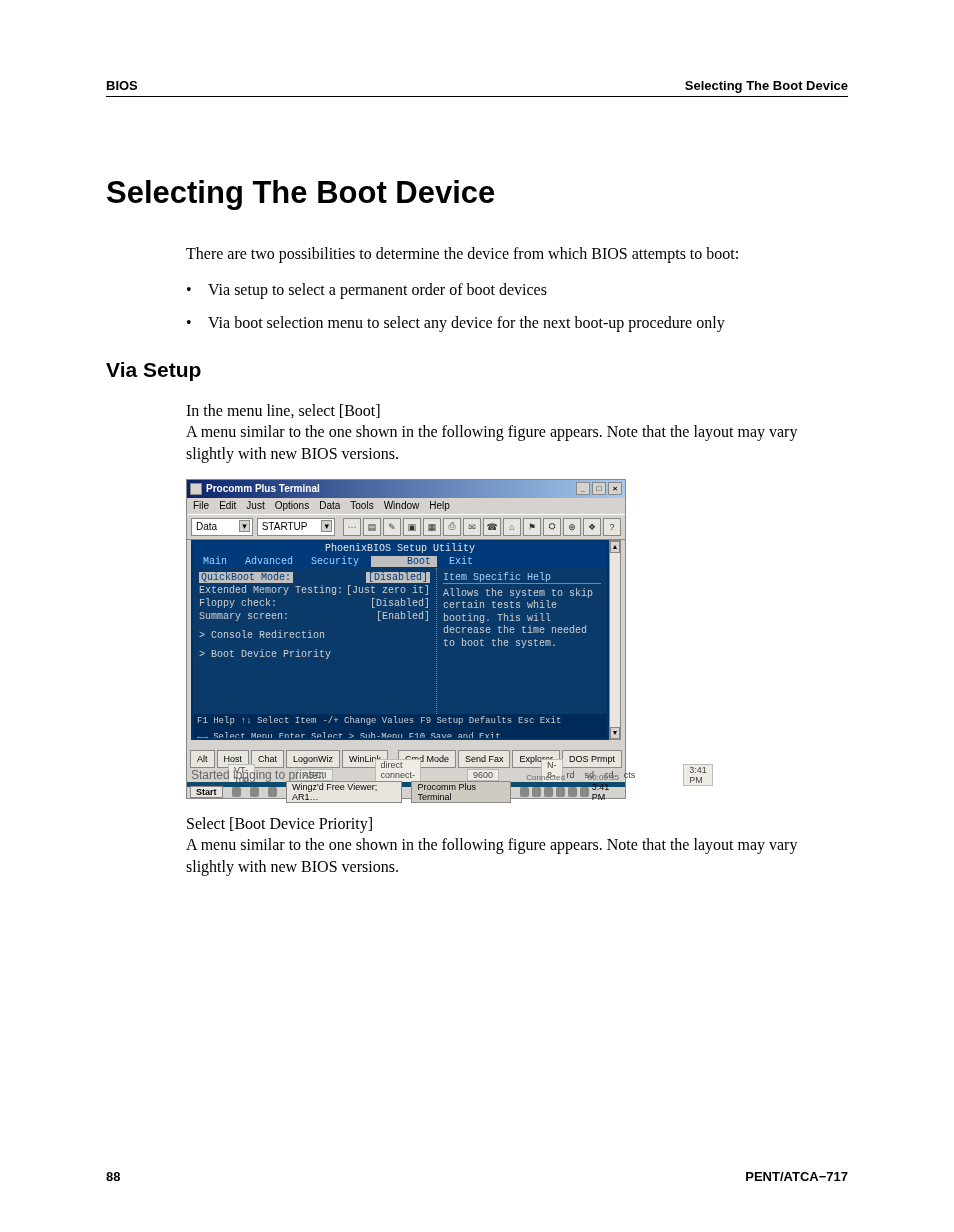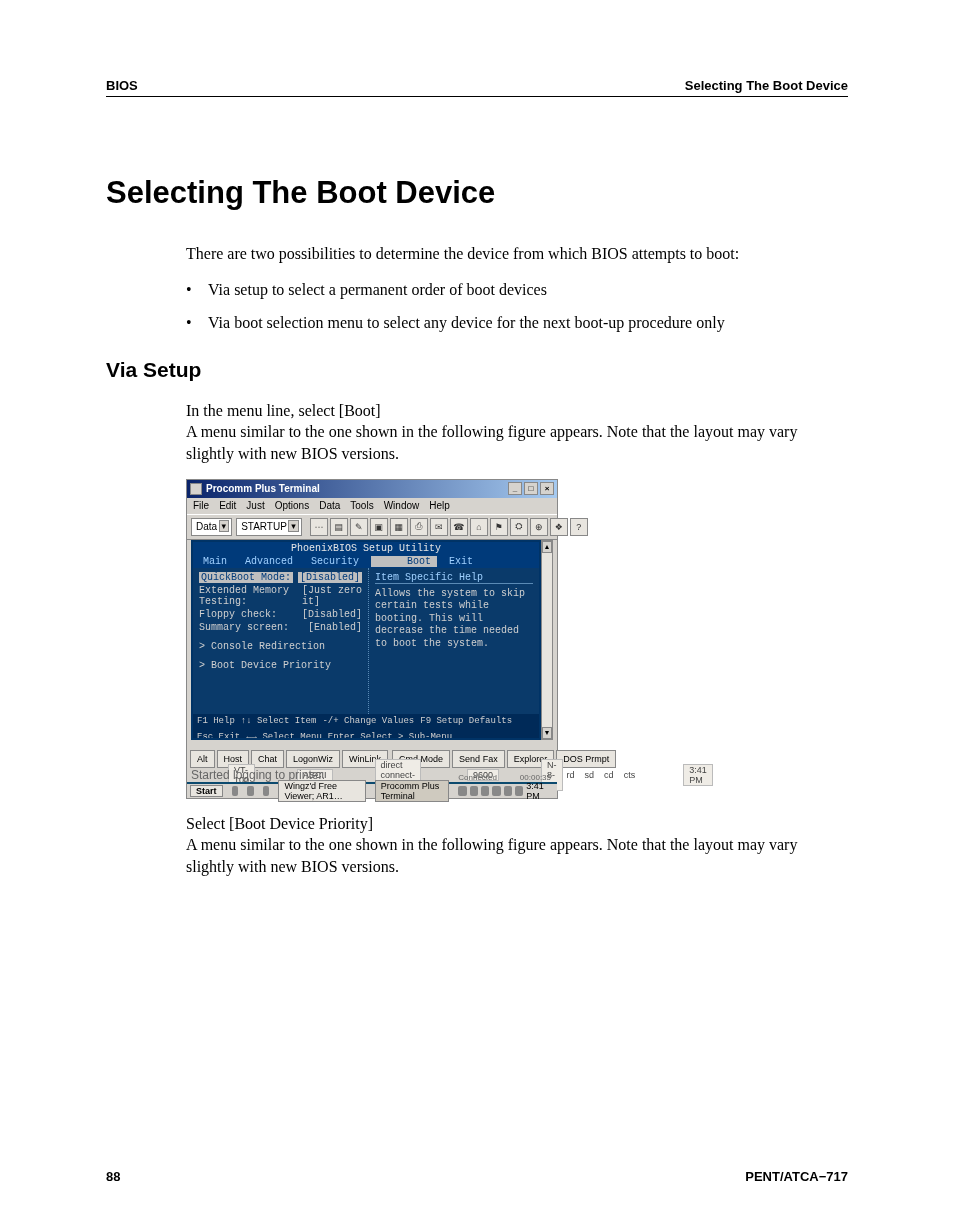--- a/index.html
+++ b/index.html
@@ -8,21 +8,21 @@
   .header { position: absolute; top: 78px; left: 106px; right: 106px; border-bottom: 1px solid #000; padding-bottom: 3px; }
   .header-row { display: flex; justify-content: space-between; font-family: Arial, Helvetica, sans-serif; font-weight: bold; font-size: 13px; }
   .content { position: absolute; top: 175px; left: 106px; right: 106px; }
   h1 { font-family: Arial, Helvetica, sans-serif; font-weight: bold; font-size: 31px; margin-bottom: 32px; }
   .body-indent { margin-left: 80px; }
   .para { font-size: 16px; line-height: 1.35; margin-bottom: 14px; }
   ul { list-style: none; margin-bottom: 24px; }
   ul li { font-size: 16px; line-height: 1.35; margin-bottom: 12px; position: relative; padding-left: 22px; }
   ul li::before { content: "•"; position: absolute; left: 0; top: 0; }
   h2 { font-family: Arial, Helvetica, sans-serif; font-weight: bold; font-size: 21px; margin-top: 8px; margin-bottom: 18px; }
-  .screenshot { width: 372px; height: 320px; border: 1px solid #888; background: #d6d3ce; margin-top: 6px; margin-bottom: 14px; position: relative; font-family: Tahoma, Arial, sans-serif; }
+  .screenshot { width: 440px; height: 320px; border: 1px solid #888; background: #d6d3ce; margin-top: 6px; margin-bottom: 14px; position: relative; font-family: Tahoma, Arial, sans-serif; }
   
   .titlebar { height: 18px; background: linear-gradient(to right, #0a246a, #a6caf0); color: #fff; display: flex; align-items: center; padding: 0 3px; font-size: 10px; font-weight: bold; }
   .titlebar .spacer { flex: 1; }
   .win-btns { display: flex; gap: 2px; }
   .win-btn { width: 14px; height: 13px; background: #d6d3ce; border: 1px solid #888; font-size: 8px; line-height: 11px; text-align: center; color: #000; }
   .menubar { height: 16px; background: #d6d3ce; font-size: 10px; display: flex; align-items: center; gap: 10px; padding: 0 6px; color: #000; }
   .toolbar-row { height: 26px; background: #d6d3ce; display: flex; align-items: center; gap: 4px; padding: 0 4px; border-top: 1px solid #fff; border-bottom: 1px solid #888; }
   .toolbar-row .combo { height: 18px; border: 1px solid #888; background: #fff; font-size: 10px; padding: 0 14px 0 4px; display: flex; align-items: center; position: relative; }
   .toolbar-row .combo::after { content: "▾"; position: absolute; right: 2px; top: 1px; font-size: 9px; background: #d6d3ce; padding: 0 2px; border: 1px solid #888; }
   .toolbar-icons { display: flex; gap: 2px; }
@@ -49,21 +49,21 @@
   .term-foot { background: #002a58; color: #cfcfcf; padding: 2px 4px; font-size: 9px; display: flex; flex-wrap: wrap; gap: 6px; }
   
   .statusbar1 { position: absolute; bottom: 30px; left: 3px; right: 3px; height: 18px; display: flex; gap: 2px; font-size: 9px; }
   .sb-btn { flex: 0 0 auto; border: 1px solid #888; background: #e8e5df; padding: 1px 6px; display: flex; align-items: center; }
   .sb-spacer { flex: 1; }
   .statusbar2 { position: absolute; bottom: 16px; left: 3px; right: 3px; height: 14px; display: flex; gap: 4px; font-size: 9px; align-items: center; color: #444; }
   .statusbar2 .cell { border: 1px solid #bbb; background: #efece6; padding: 0 5px; margin-left: 38px; }
   .dot { width: 7px; height: 7px; border-radius: 50%; display: inline-block; margin: 0 1px; }
   .dot.red { background: #cc2222; }
   .dot.grn { background: #33aa33; }
-  .taskbar { position: absolute; bottom: 0; left: 0; right: 0; height: 16px; background: #d6d3ce; border-top: 2px solid #0c4a6e; display: flex; align-items: center; gap: 9px; font-size: 9px; padding: 0 3px; }
+  .taskbar { position: absolute; bottom: 0; left: 0; right: 0; height: 16px; background: #d6d3ce; border-top: 5px solid #0c4a6e; display: flex; align-items: center; gap: 9px; font-size: 9px; padding: 0 3px; }
   .taskbar .start { border: 1px solid #888; background: #e8e5df; padding: 0 5px; font-weight: bold; }
   .taskbar .task { border: 1px solid #888; background: #e8e5df; padding: 0 5px; }
   .taskbar .task.active { background: #cfcabf; }
   .taskbar .tray { margin-left: auto; display: flex; gap: 3px; align-items: center; }
   .tray-ico { width: 10px; height: 10px; background: #888; border-radius: 2px; }
   .footer { position: absolute; bottom: 48px; left: 106px; right: 106px; display: flex; justify-content: space-between; font-family: Arial, Helvetica, sans-serif; font-size: 13px; font-weight: bold; }
 </style>
 </head>
 <body>
 

